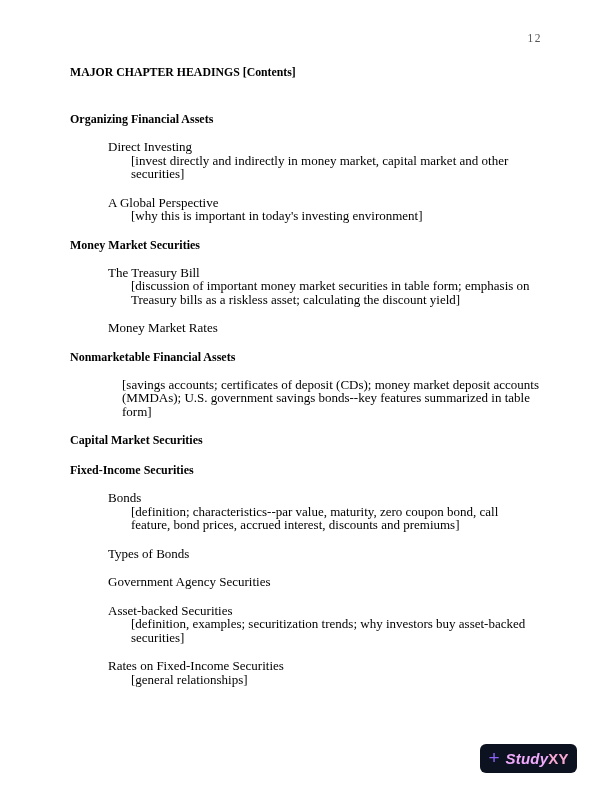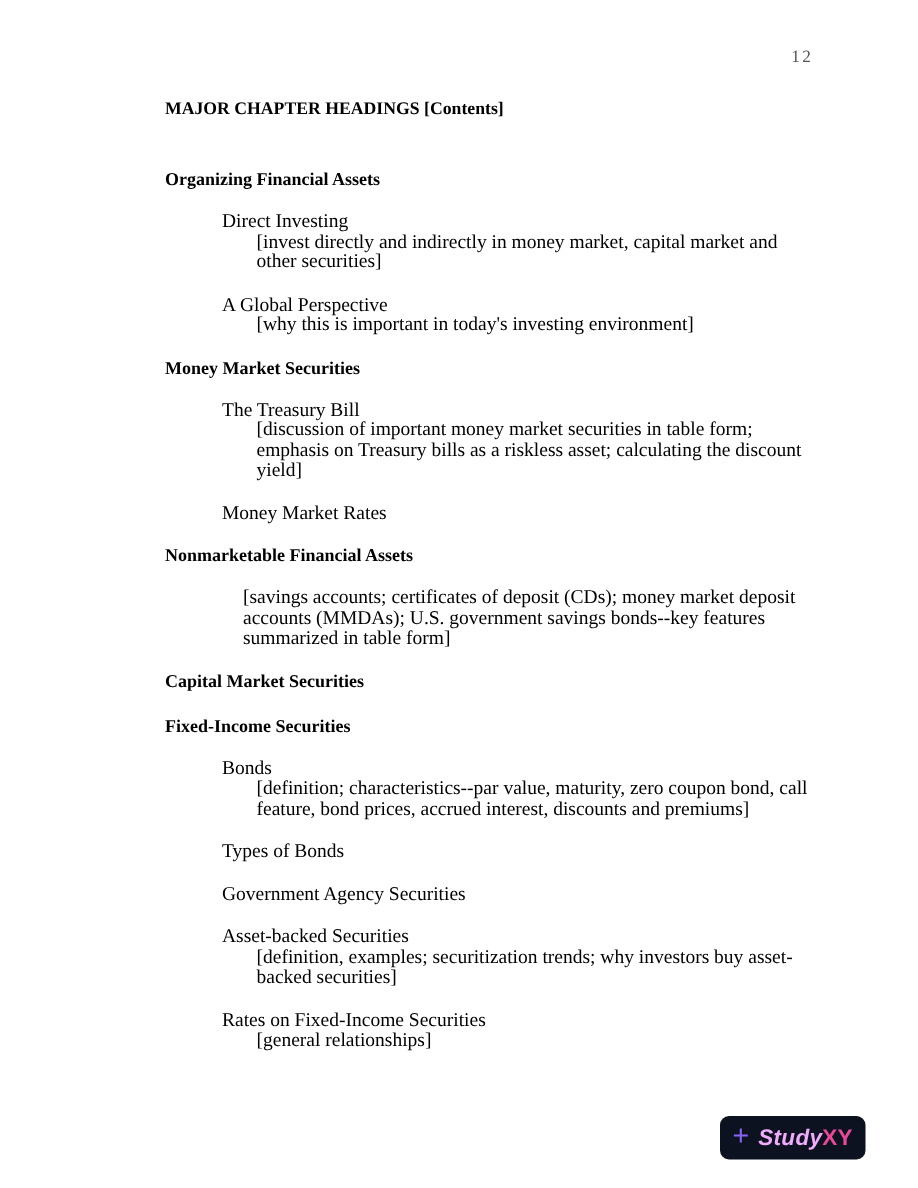--- a/index.html
+++ b/index.html
@@ -8,21 +8,21 @@
     width: 612px;
     height: 792px;
     position: relative;
     overflow: hidden;
     font-family: "Liberation Serif", serif;
     color: #000000;
   }
   .page {
     position: absolute;
     inset: 0;
-    padding: 65px 72px 0 110px;
+    padding: 65px 72px 0 70px;
   }
   .page-number {
     position: absolute;
     top: 32px;
     right: 70px;
     font-size: 11.5px;
     letter-spacing: 1.5px;
     color: #555555;
   }
   .doc-title {
@@ -69,21 +69,21 @@
     line-height: 19px;
     font-weight: 400;
     margin-top: -2px;
   }
   .brand-text {
     font-size: 15px;
     font-weight: bold;
     letter-spacing: 0.2px;
   }
   .brand-primary { color: #f0abfc; font-style: italic; }
-  .brand-accent { color: #ec4899; }
+  .brand-accent { color: #f9a8d4; }
 </style>
 </head>
 <body>
 
 <div class="page">
 
   <div class="page-number">12</div>
 
   <h1 class="doc-title">MAJOR CHAPTER HEADINGS [Contents]</h1>
 

